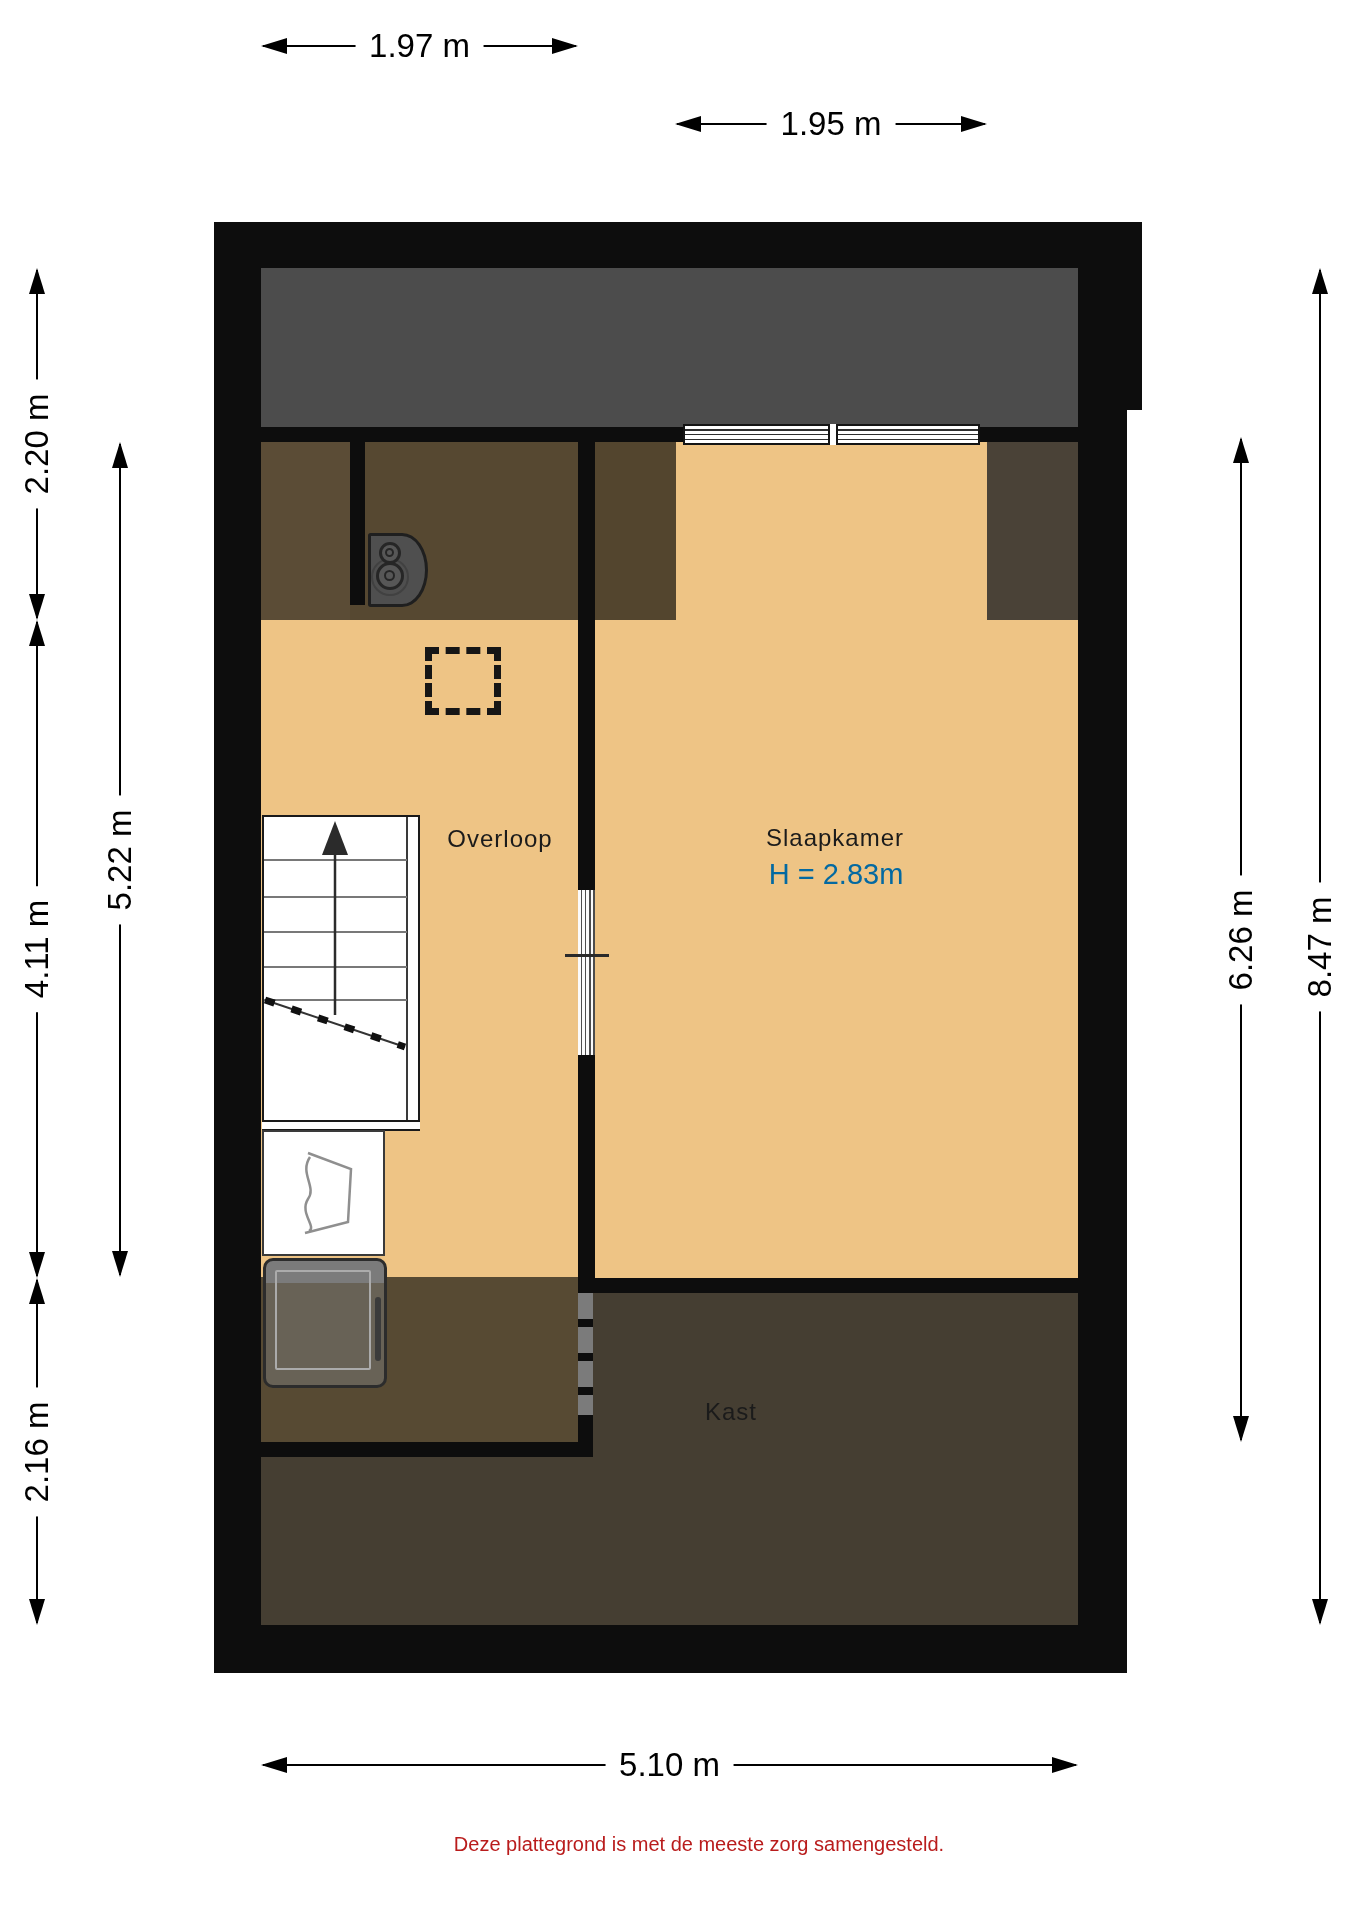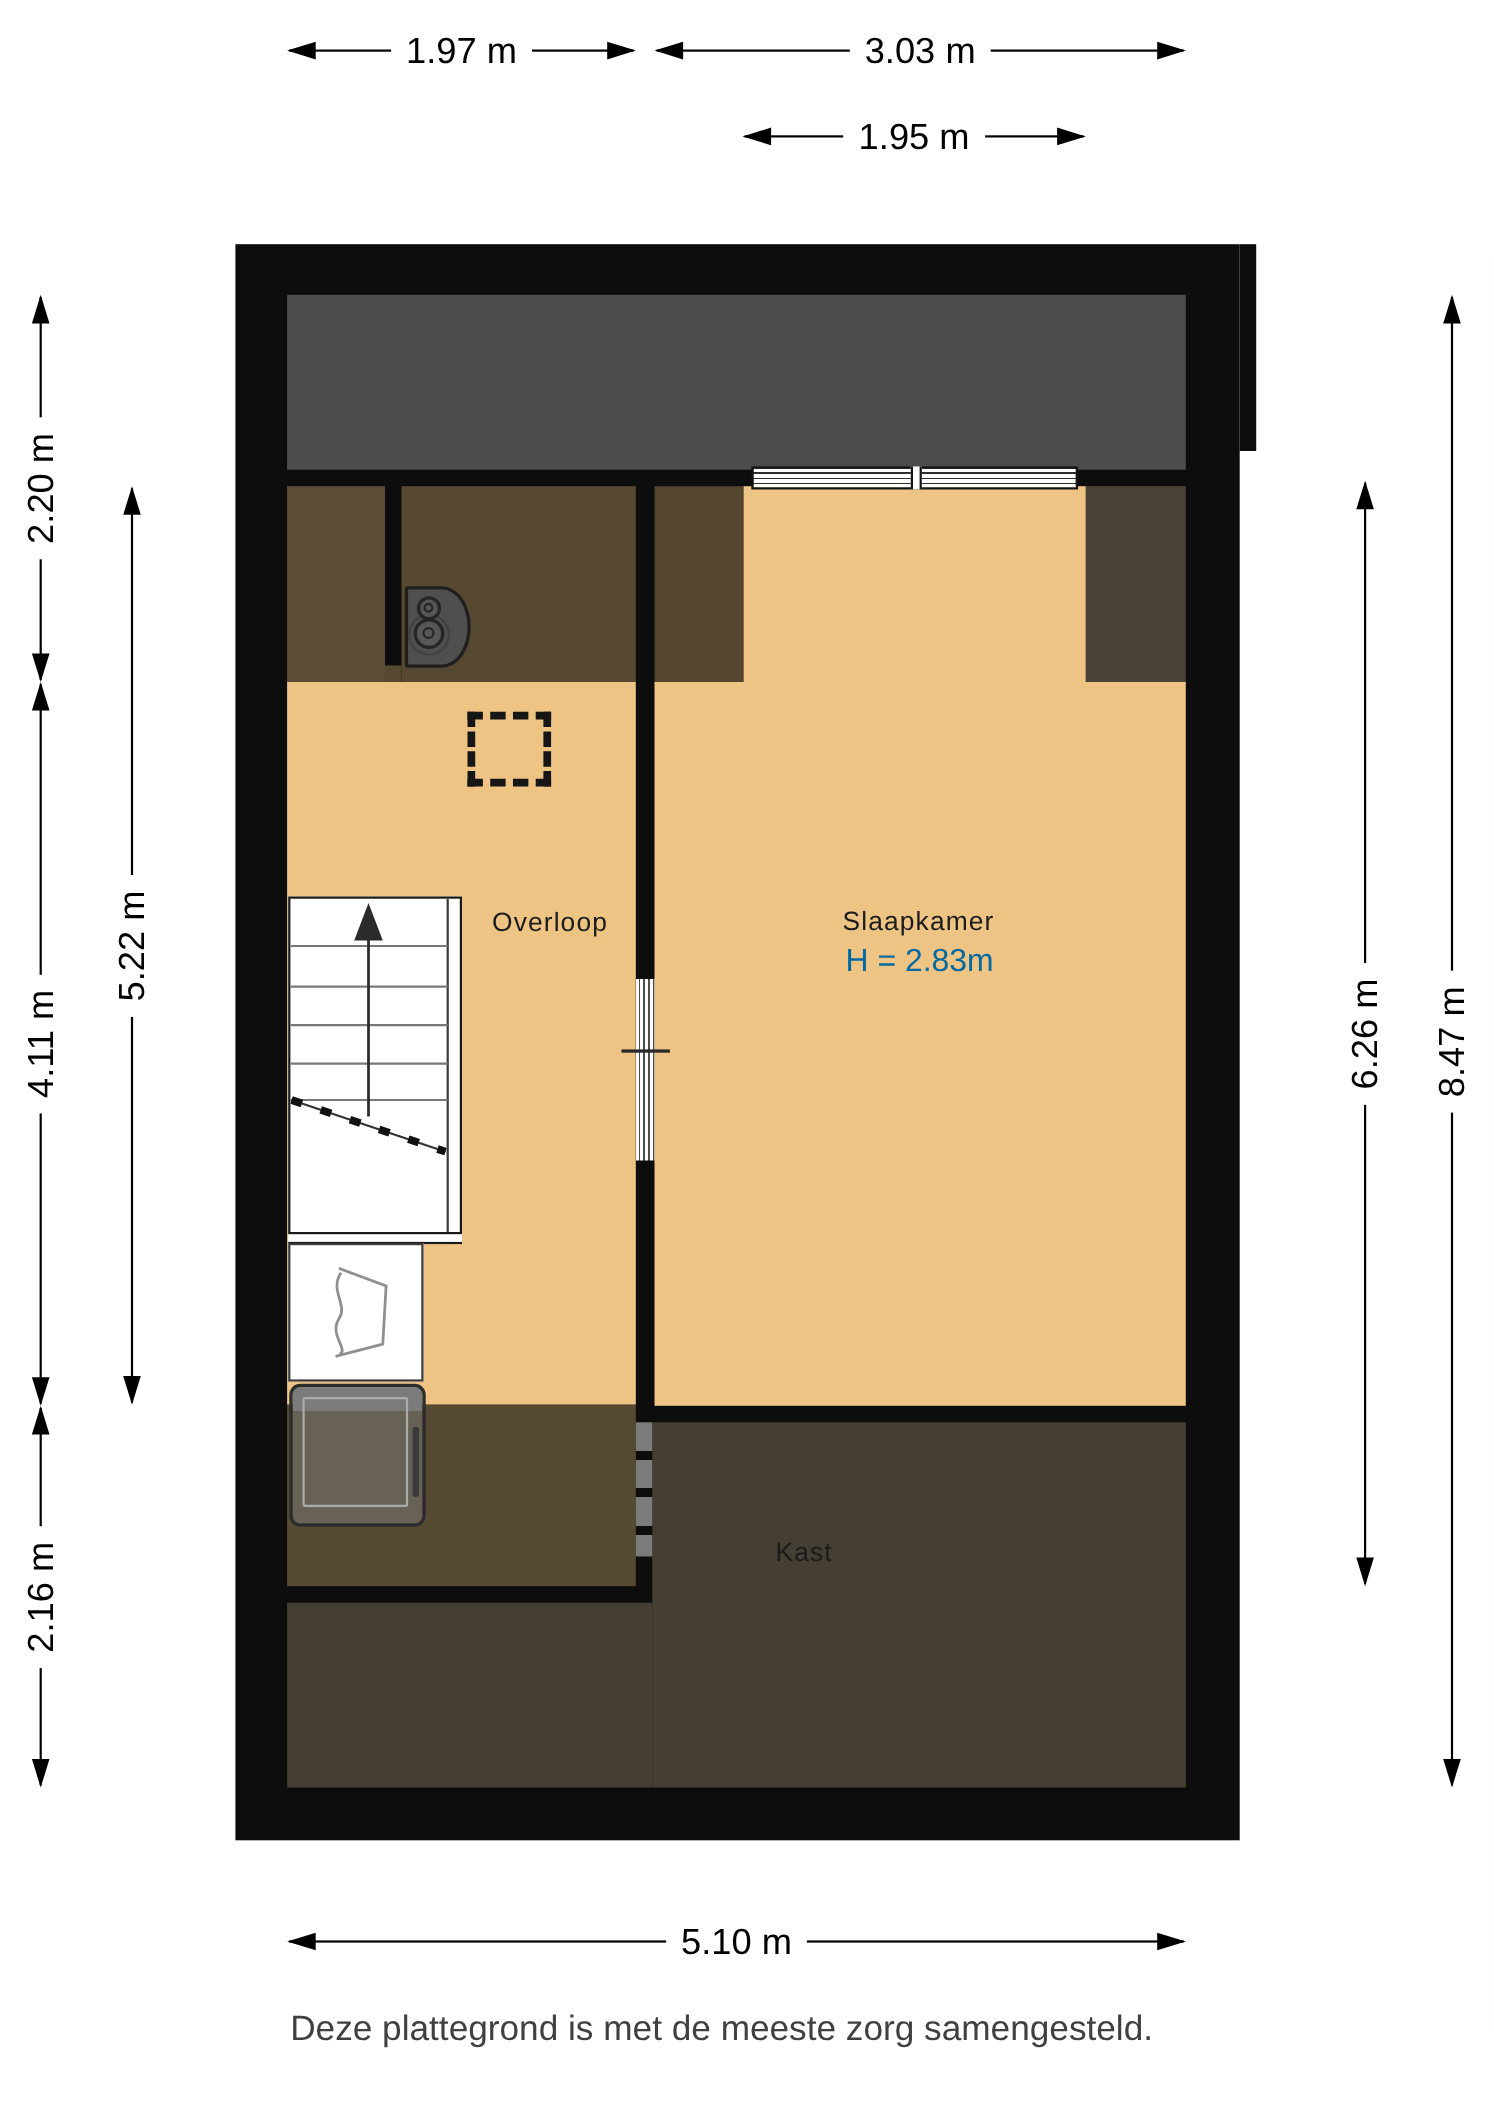--- a/index.html
+++ b/index.html
@@ -78,22 +78,22 @@
   #washer-handle{position:absolute;right:3px;top:36px;width:6px;height:64px;
     background:#3b3b3b;border-radius:3px}
 
   
   #boiler{position:absolute;left:368px;top:533px;width:60px;height:74px;
     box-sizing:border-box;background:#4f4f4f;border:3px solid #1f1f1f;
     border-radius:3px 28px 28px 3px / 3px 40px 40px 3px}
   #boiler .ring{position:absolute;box-sizing:border-box;border-radius:50%}
 
   
-  .footer-line{position:absolute;left:656px;transform:translate(-50%,-50%);
-    font-size:32px;color:#404040;white-space:nowrap}
+  .footer-line{position:absolute;left:699px;transform:translate(-50%,-50%);
+    font-size:20px;color:#b91c1c;white-space:nowrap}
 </style>
 </head>
 <body>
 
 <div id="canvas">
 
   <div class="abs" style="left: 214px; top: 222px; width: 913px; height: 1451px; background-color: rgb(13, 13, 13);"></div>
   <div class="abs" style="left: 1127px; top: 222px; width: 15px; height: 188px; background-color: rgb(13, 13, 13);"></div>
 
   <div class="zone" style="left: 261px; top: 268px; width: 817px; height: 159px; background-color: rgb(76, 76, 76);"></div>
@@ -162,24 +162,20 @@
 
   <div class="room-label" style="left:500px;top:839px">Overloop</div>
   <div class="room-label" style="left:835px;top:838px">Slaapkamer</div>
   <div class="room-sublabel" style="left:836px;top:874px">H = 2.83m</div>
   <div class="room-label" style="left:731px;top:1412px">Kast</div>
 
   <div class="dim h" style="left:261px;top:32px;width:317px">
     <div class="line"></div>
       <span class="dlabel">1.97 m</span>
   </div>
-  <div class="dim h" style="left:595px;top:32px;width:483px">
-    <div class="line"></div>
-      <span class="dlabel">3.03 m</span>
-  </div>
   <div class="dim h" style="left:675px;top:110px;width:312px">
     <div class="line"></div>
       <span class="dlabel">1.95 m</span>
   </div>
 
   <div class="dim v" style="left:23px;top:268px;height:352px">
     <div class="line"></div>
       <span class="dlabel">2.20 m</span>
   </div>
   <div class="dim v" style="left:23px;top:620px;height:658px">

